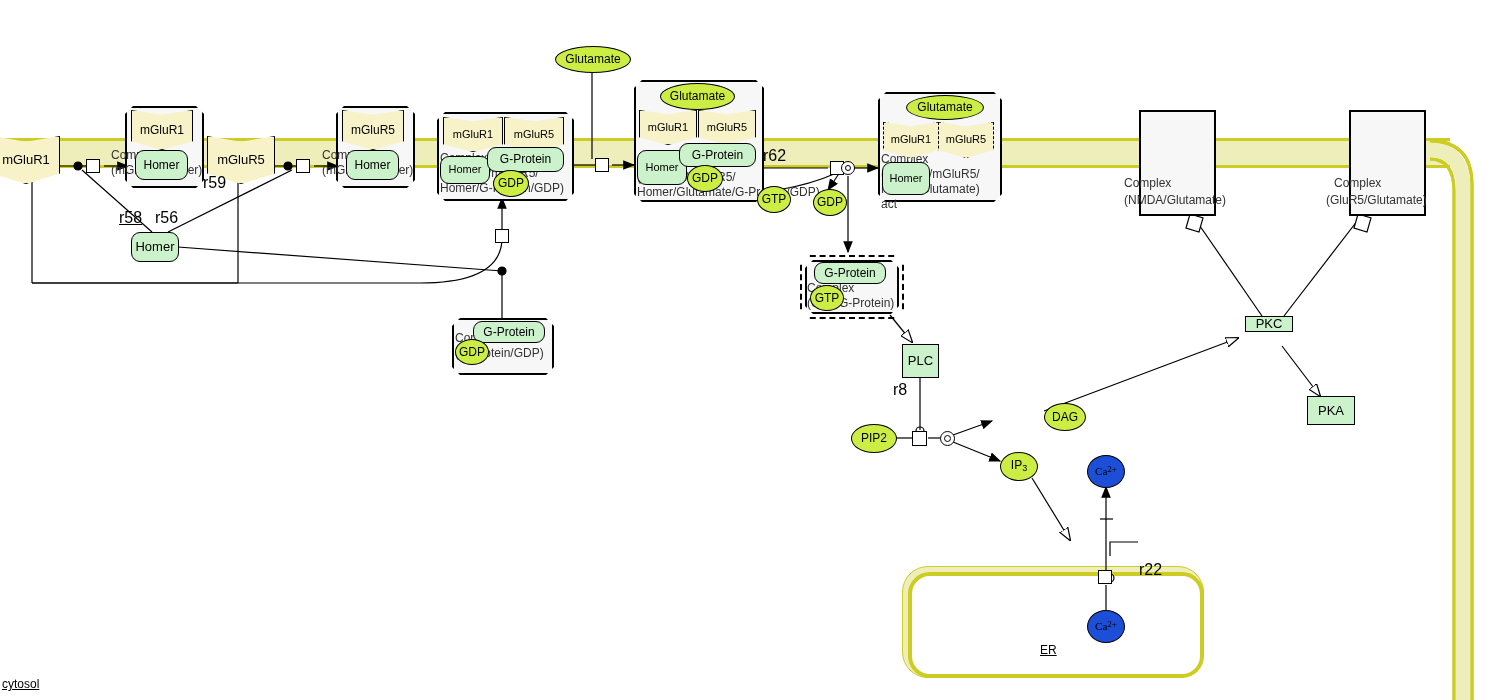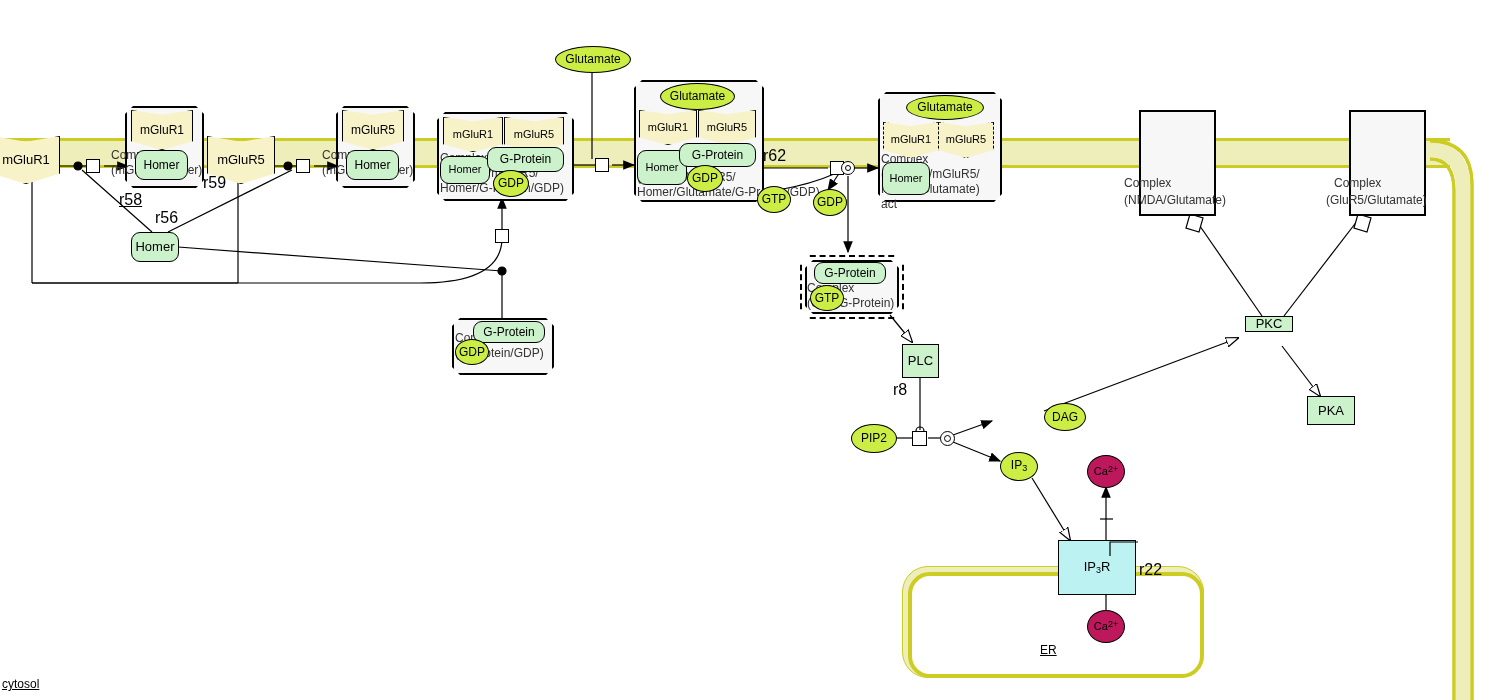--- a/index.html
+++ b/index.html
@@ -5,21 +5,21 @@
   html,body{margin:0;padding:0;background:#ffffff;}
   body{font-family:"Liberation Sans",sans-serif;}
   #stage{position:relative;width:1500px;height:700px;overflow:hidden;background:#fff;}
   svg#wires{position:absolute;left:0;top:0;width:1500px;height:700px;}
   .node{position:absolute;box-sizing:border-box;display:flex;align-items:center;justify-content:center;
         text-align:center;font-size:13px;color:#000;line-height:1.05;}
   
   .macro{background:#ccf2cc;border:1px solid #000;border-radius:9px;}
   
   .chem{background:#ccee44;border:1px solid #000;border-radius:50%;}
-  .chem-ion{background:#be185d;border:1px solid #000;border-radius:50%;}
+  .chem-ion{background:#1d4ed8;border:1px solid #000;border-radius:50%;font-family:Liberation Serif, serif;}
   
   .receptor{background:#f7f2c8;border:1px solid #000;
      clip-path:polygon(0% 0%,50% 12%,100% 0%,100% 78%,50% 100%,0% 78%);}
   
   .box{background:#ccf2cc;border:1px solid #000;}
   .boxblank{background:#f7f7f7;border:2px solid #000;}
   .boxcyan{background:#bdf2f2;border:1px solid #000;}
   
   .complex{position:absolute;background:#f7f7f7;border:2px solid #000;
      clip-path:polygon(8px 0,calc(100% - 8px) 0,100% 8px,100% calc(100% - 8px),calc(100% - 8px) 100%,8px 100%,0 calc(100% - 8px),0 8px);}
@@ -286,23 +286,20 @@
   </div>
 
   <div class="node box" style="left:1245px;top:316px;width:48px;height:16px;">
     <span>PKC</span>
   </div>
 
   <div class="node box" style="left:1307px;top:396px;width:48px;height:29px;">
     <span>PKA</span>
   </div>
 
-  <div class="node boxcyan" style="left:1058px;top:540px;width:78px;height:55px;">
-    <span style="font-size:13px;">IP<sub>3</sub>R</span>
-  </div>
   <svg width="60" height="60" style="position:absolute;left:1100px;top:538px;pointer-events:none;">
     <path d="M10,18 L10,4 L38,4" fill="none" stroke="#000" stroke-width="1.2"></path>
   </svg>
 
   <div class="node chem" style="left:555px;top:46px;width:76px;height:27px;">
     <span style="font-size:12px;">Glutamate</span>
   </div>
 
   <div class="node chem" style="left:757px;top:186px;width:34px;height:27px;">
     <span style="font-size:12px;">GTP</span>
@@ -325,21 +322,21 @@
   </div>
 
   <div class="node chem-ion" style="left:1087px;top:455px;width:38px;height:33px;">
     <span style="font-size:11px;">Ca<sup>2+</sup></span>
   </div>
 
   <div class="node chem-ion" style="left:1087px;top:610px;width:38px;height:33px;">
     <span style="font-size:11px;">Ca<sup>2+</sup></span>
   </div>
 
-  <div class="rlabel" style="left:119px;top:191px;text-decoration:underline;">r58</div>
+  <div class="rlabel" style="left:119px;top:209px;text-decoration:underline;">r58</div>
   <div class="rlabel" style="left:155px;top:209px;">r56</div>
   <div class="rlabel" style="left:203px;top:174px;">r59</div>
   <div class="rlabel" style="left:763px;top:147px;">r62</div>
   <div class="rlabel" style="left:893px;top:381px;">r8</div>
   <div class="rlabel" style="left:1139px;top:561px;">r22</div>
 
   <div class="freetext" style="left:2px;top:677px;">cytosol</div>
   <div class="freetext" style="left:1040px;top:643px;">ER</div>
 
 </div>

